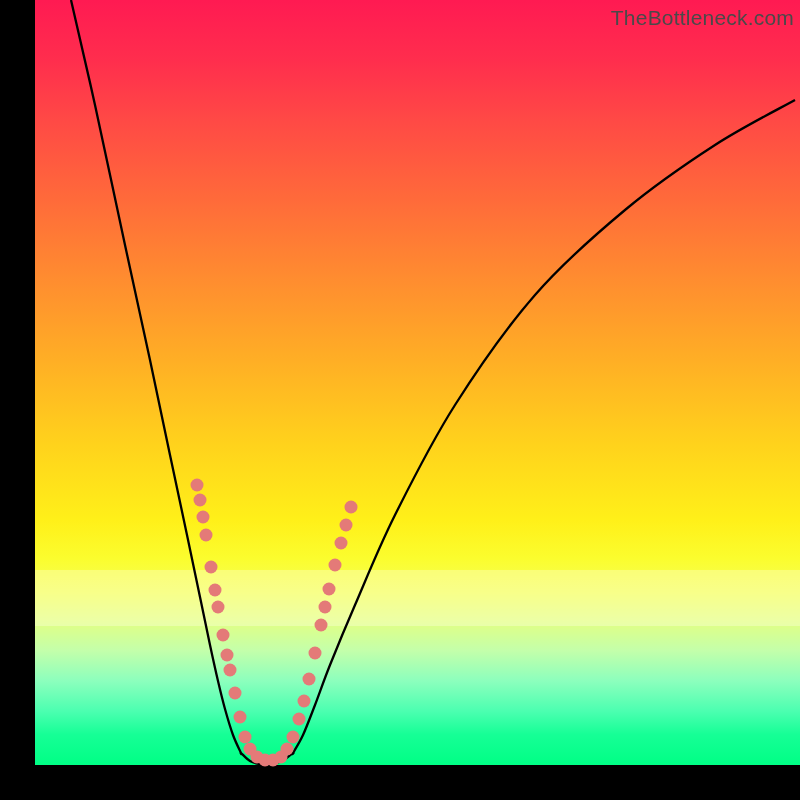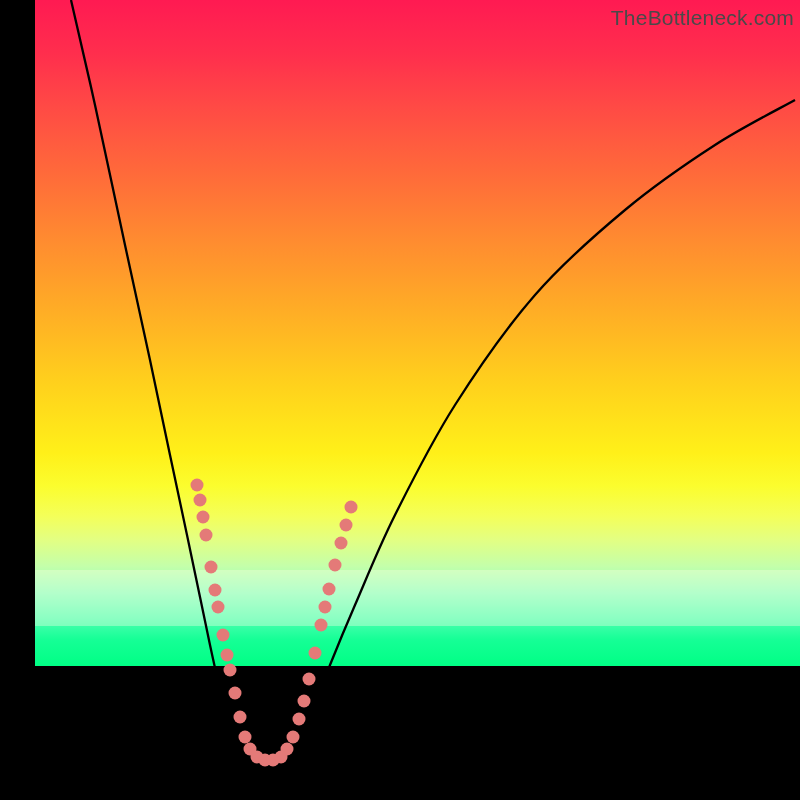--- a/index.html
+++ b/index.html
@@ -7,21 +7,21 @@
   body { background: #000; font-family: Arial, sans-serif; }
   .frame {
     position: absolute;
     left: 0; top: 0;
     width: 800px; height: 800px;
     background: #000;
   }
   .plot {
     position: absolute;
     left: 35px; top: 0;
-    width: 765px; height: 666px;
+    width: 765px; height: 765px;
     background: linear-gradient(to bottom,
       #ff1a52 0%,
       #ff2e4d 8%,
       #ff4a45 16%,
       #ff6a3a 26%,
       #ff8b30 36%,
       #ffab26 46%,
       #ffd21c 58%,
       #fff019 68%,
       #fbfd2e 73%,

